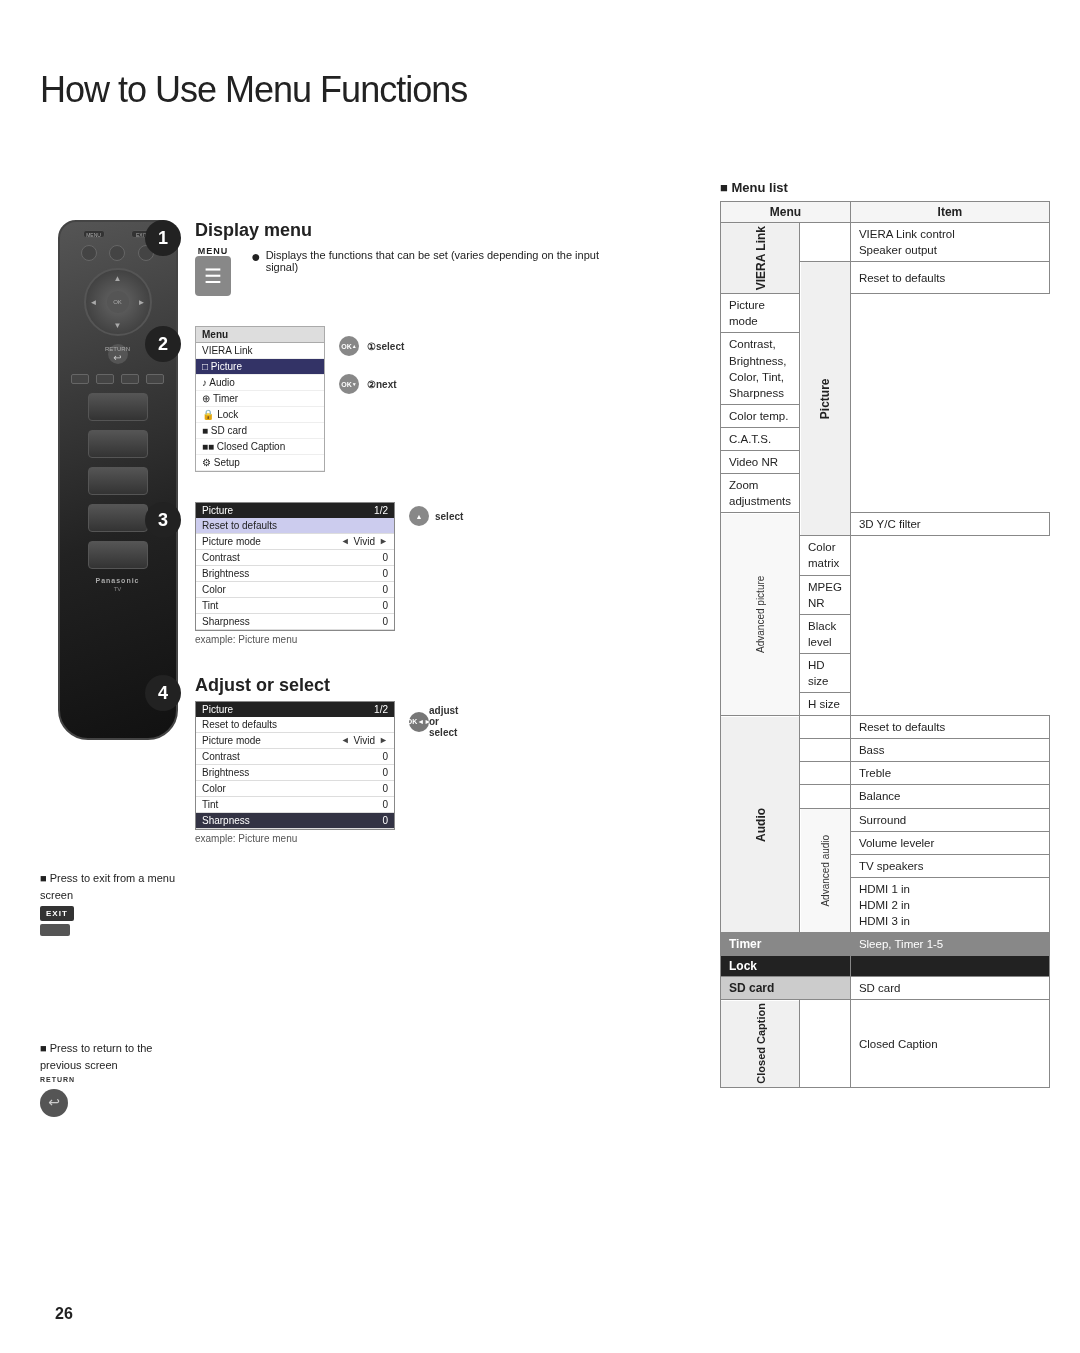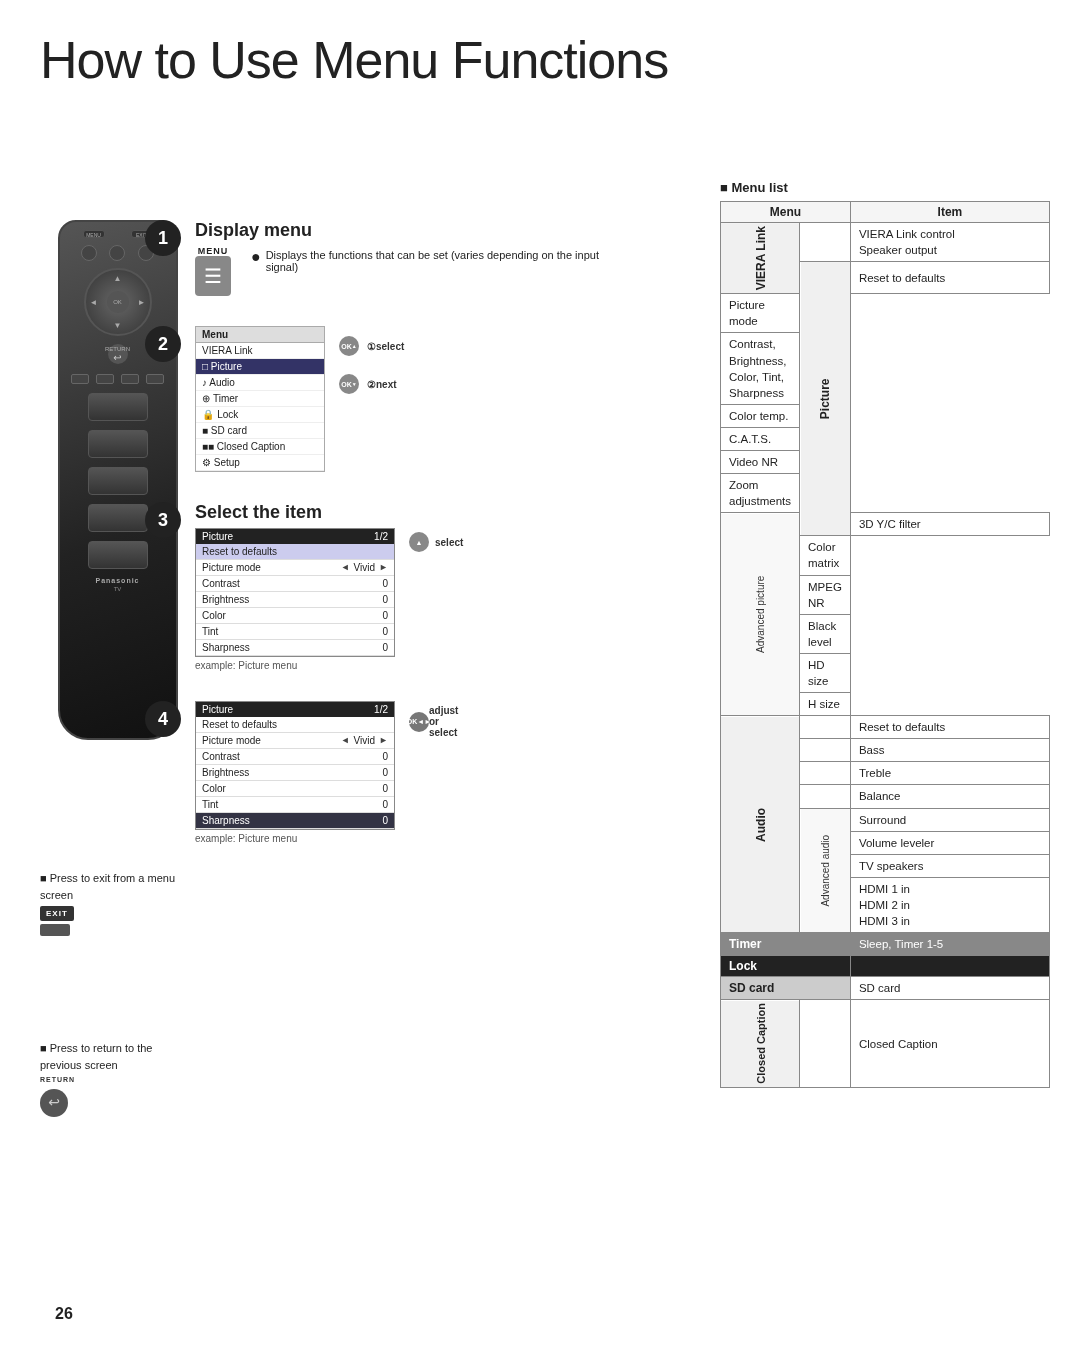--- a/index.html
+++ b/index.html
@@ -13,25 +13,26 @@
       overflow: hidden;
       position: relative;
     }
     .page {
       width: 1080px;
       height: 1353px;
       padding: 30px 40px;
       position: relative;
     }
     h1 {
-      font-size: 52px;
+      font-size: 36px;
       font-weight: 300;
       letter-spacing: -1px;
       margin-bottom: 14px;
       font-family: Arial, sans-serif;
+      margin-top: 39px;
     }
     .intro-text {
       font-size: 12.5px;
       line-height: 1.5;
       max-width: 500px;
       margin-bottom: 18px;
     }
 
     
     .remote-wrap {
@@ -489,21 +490,20 @@
           <div style="display:flex;align-items:center;gap:8px;">
             <div class="ok-icon ok-small">OK<br><span style="font-size:5px;">▼</span></div>
             <span class="label-right">②next</span>
           </div>
         </div>
       </div>
     </div>
 
     <div class="step-block" style="margin-bottom:30px;">
       <div class="step-number">3</div>
-      <div class="step-title">Select the item</div>
       <div style="display:flex;align-items:flex-start;gap:14px;">
         <div>
           <div class="picture-table">
             <div class="picture-table-header">
               <span>Picture</span>
               <span>1/2</span>
             </div>
             <div class="picture-table-row highlight">
                 <span>Reset to defaults</span>
               </div>
@@ -538,20 +538,21 @@
           <div style="display:flex;align-items:center;gap:6px;">
             <div class="ok-icon ok-small">▲</div>
             <span class="label-right">select</span>
           </div>
         </div>
       </div>
     </div>
 
     <div class="step-block">
       <div class="step-number">4</div>
+      <div class="step-title">Adjust or select</div>
       <div style="display:flex;align-items:flex-start;gap:14px;">
         <div>
           <div class="picture-table">
             <div class="picture-table-header">
               <span>Picture</span>
               <span>1/2</span>
             </div>
             <div class="picture-table-row">
                 <span>Reset to defaults</span>
               </div>

